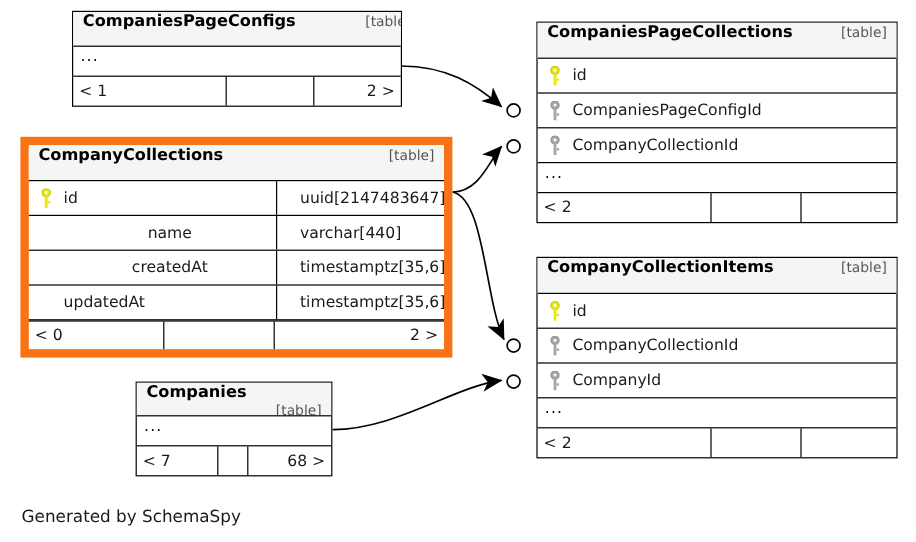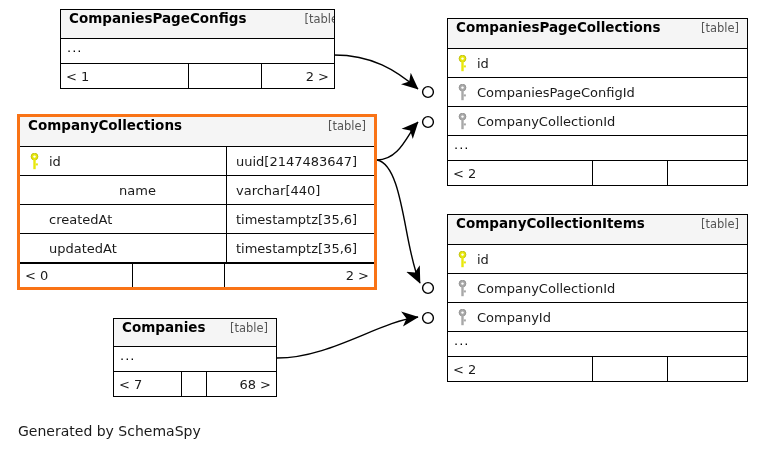--- a/index.html
+++ b/index.html
@@ -37,21 +37,21 @@
 
   
   .table-box {
     position: absolute;
     z-index: 2;
     background: #ffffff;
     border: 1px solid #000000;
     box-sizing: border-box;
   }
   .table-box.emphasis {
-    border: 3px solid #f97316;
+    border: 7px solid #f97316;
   }
 
   .tbl-header {
     display: flex;
     align-items: baseline;
     background: #f5f5f5;
     border-bottom: 1px solid #000000;
     box-sizing: border-box;
     padding: 0 8px;
     white-space: nowrap;
@@ -89,21 +89,21 @@
     font-size: 13px;
     white-space: nowrap;
     overflow: hidden;
   }
   .col-type {
     flex: 0 0 auto;
     display: flex;
     align-items: center;
     box-sizing: border-box;
     border-left: 1px solid #000000;
-    padding-left: 9px;
+    padding-left: 19px;
     font-size: 13px;
     white-space: nowrap;
     text-align: right;
   }
 
   .key-slot {
     width: 17px;
     flex: 0 0 17px;
     display: flex;
     align-items: center;
@@ -281,21 +281,21 @@
 
     <div class="tbl-row">
       <div class="col-name" style="width:206px; flex:0 0 206px;justify-content:center;">
         <span class="key-slot"></span>
         <span class="col-label">name</span>
       </div>
       <div class="col-type" style="flex:1 1 auto;">varchar[440]</div>
     </div>
 
     <div class="tbl-row">
-      <div class="col-name" style="width:206px; flex:0 0 206px;">
+      <div class="col-name" style="width:206px; flex:0 0 206px;justify-content:center;">
         <span class="key-slot"></span>
         <span class="col-label">createdAt</span>
       </div>
       <div class="col-type" style="flex:1 1 auto;">timestamptz[35,6]</div>
     </div>
 
     <div class="tbl-row">
       <div class="col-name" style="width:206px; flex:0 0 206px;">
         <span class="key-slot"></span>
         <span class="col-label">updatedAt</span>
@@ -360,21 +360,21 @@
 
     <div class="tbl-ellipsis">...</div>
     <div class="tbl-footer">
       <div class="foot-cell foot-left" style="width:145px;">&lt; 2</div>
       <div class="foot-cell foot-left" style="width:75px;"></div>
       <div class="foot-cell foot-right" style="flex:1 1 auto;"></div>
     </div>
   </div>
 
   <div class="table-box" style="left:113px; top:318px; width:164px;">
-    <div class="tbl-header" style="height:28px;">
+    <div class="tbl-header" style="height:28px;flex-direction:column;">
       <span class="tbl-name">Companies</span>
       <span class="tbl-tag">[table]</span>
     </div>
     <div class="tbl-ellipsis">...</div>
     <div class="tbl-footer">
       <div class="foot-cell foot-left" style="width:68px;">&lt; 7</div>
       <div class="foot-cell foot-left" style="width:25px;"></div>
       <div class="foot-cell foot-right" style="flex:1 1 auto;">68 &gt;</div>
     </div>
   </div>

